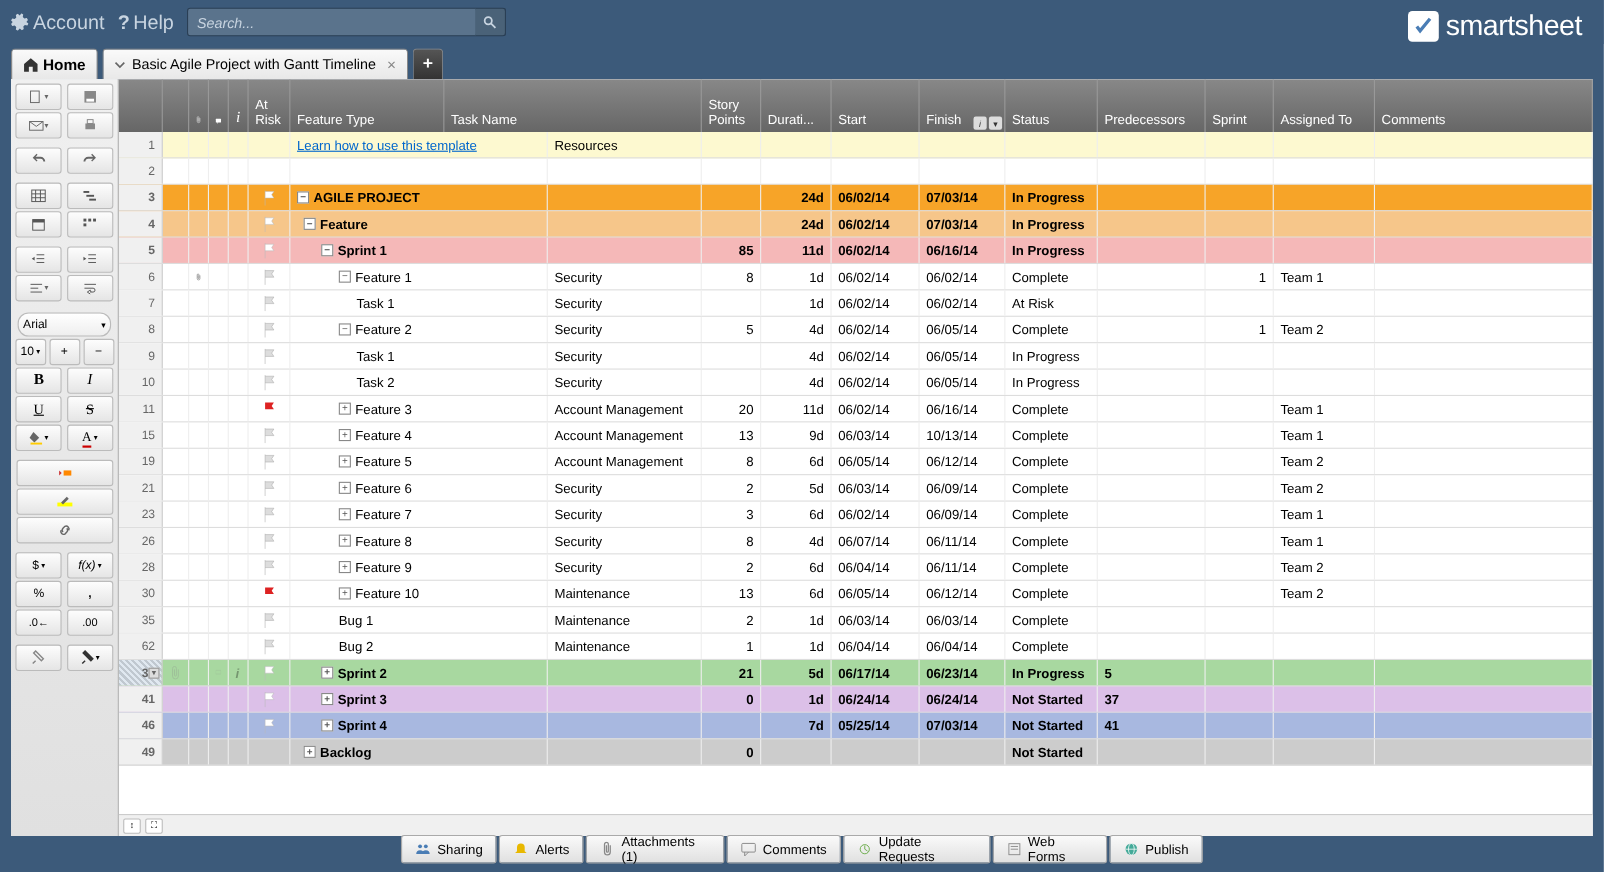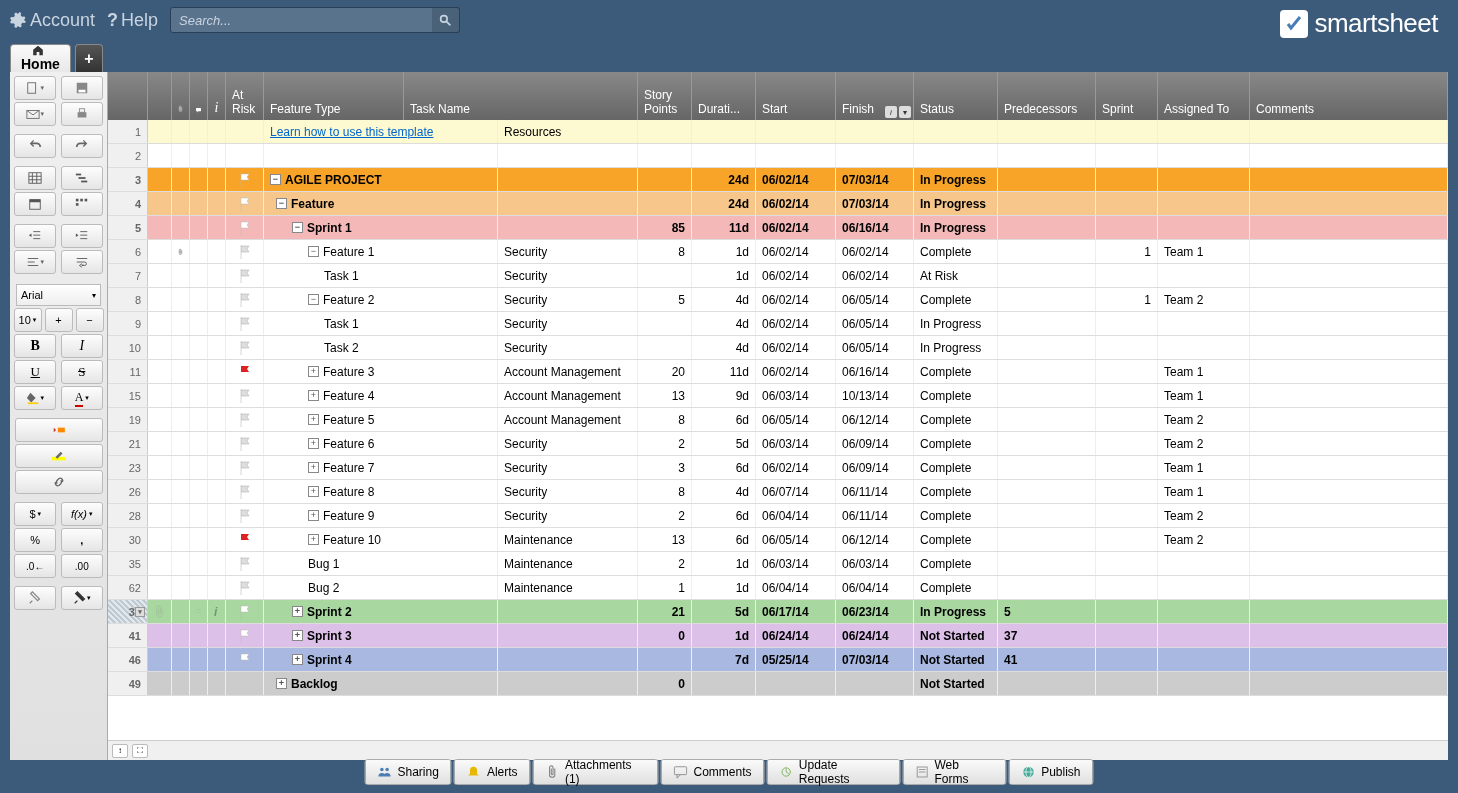--- a/index.html
+++ b/index.html
@@ -12,39 +12,39 @@
 .search-wrap { position: relative; }
 .search-wrap input { width: 290px; height: 26px; background: #5a738c; border: 1px solid #2a3f55; border-radius: 3px; padding: 0 30px 0 8px; color: #fff; font-style: italic; font-size: 13px; }
 .search-wrap input::placeholder { color: #c8d4e0; }
 .search-wrap .search-btn { position: absolute; right: 0; top: 0; width: 28px; height: 26px; background: #4a6278; border: 1px solid #2a3f55; border-left: none; border-radius: 0 3px 3px 0; display: flex; align-items: center; justify-content: center; cursor: pointer; }
 .logo { position: absolute; right: 20px; top: 8px; display: flex; align-items: center; }
 .logo-box { width: 28px; height: 28px; background: #fff; border-radius: 4px; margin-right: 6px; display: flex; align-items: center; justify-content: center; }
 .logo-text { color: #fff; font-size: 26px; font-weight: 300; letter-spacing: -0.5px; }
 
 
 .tabbar { height: 32px; display: flex; align-items: flex-end; padding-left: 10px; }
-.tab { height: 28px; background: linear-gradient(#fafafa, #e8e8e8); border: 1px solid #888; border-bottom: none; border-radius: 4px 4px 0 0; display: flex; align-items: center; padding: 0 10px; margin-right: 4px; font-size: 13px; cursor: pointer; flex-direction: column; }
+.tab { height: 28px; background: linear-gradient(#fafafa, #e8e8e8); border: 1px solid #888; border-bottom: none; border-radius: 4px 4px 0 0; display: flex; align-items: center; padding: 0 10px; margin-right: 4px; font-size: 13px; cursor: pointer; }
 .tab.home { font-weight: bold; font-size: 14px; }
 .tab.home svg { width: 14px; height: 14px; margin-right: 4px; }
 .tab .close { margin-left: 10px; color: #888; font-size: 14px; cursor: pointer; }
 .tab .dd { width: 10px; height: 10px; margin-right: 6px; color: #666; }
 .tab.add { width: 28px; padding: 0; justify-content: center; background: linear-gradient(#555, #333); color: #fff; font-size: 16px; font-weight: bold; }
 
 
 .main { display: flex; height: 688px; background: #fff; margin: 0 10px; }
 
 
 .ltoolbar { width: 98px; background: linear-gradient(#f0f0f0, #e0e0e0); border-right: 1px solid #aaa; padding: 4px 2px; }
 .tbtn-row { display: flex; justify-content: space-around; margin-bottom: 2px; }
 .tbtn { width: 42px; height: 24px; background: linear-gradient(#fdfdfd, #e5e5e5); border: 1px solid #bbb; border-radius: 3px; display: flex; align-items: center; justify-content: center; cursor: pointer; font-size: 11px; }
 .tbtn.small { width: 28px; }
 .tbtn svg { width: 14px; height: 14px; }
 .tdiv { height: 6px; }
 .font-row { display: flex; align-items: center; padding: 2px 4px; }
-.font-sel { flex: 1; height: 22px; background: linear-gradient(#fff, #eee); border: 1px solid #bbb; border-radius: 0; font-size: 11px; padding: 0 4px; display: flex; align-items: center; justify-content: space-between; cursor: pointer; }
+.font-sel { flex: 1; height: 22px; background: linear-gradient(#fff, #eee); border: 1px solid #bbb; border-radius: 10px; font-size: 11px; padding: 0 4px; display: flex; align-items: center; justify-content: space-between; cursor: pointer; }
 
 
 .grid-wrap { flex: 1; display: flex; flex-direction: column; overflow: hidden; }
 .grid-header { display: flex; background: linear-gradient(#888, #666); color: #fff; height: 48px; }
 .gh-rownum { width: 40px; border-right: 1px solid #999; }
 .gh-ind { width: 24px; border-right: 1px solid #999; }
 .gh-cell { border-right: 1px solid #999; padding: 4px 6px; display: flex; align-items: flex-end; font-size: 12px; position: relative; }
 .gh-cell.sort { align-items: flex-start; flex-direction: column; justify-content: flex-end; }
 .gh-filter { position: absolute; bottom: 2px; right: 2px; display: flex; gap: 2px; }
 .gh-filter span { width: 12px; height: 12px; background: #ddd; border-radius: 2px; font-size: 8px; display: flex; align-items: center; justify-content: center; color: #333; }
@@ -138,20 +138,27 @@
   </div>
 </div>
 
 <div class="tabbar">
   <div class="tab home">
     <svg viewBox="0 0 16 16">
         <path d="M8 1L1 7v8h5v-5h4v5h5V7z" fill="#333"></path>
       </svg>
     <span>Home</span>
   </div>
+  <div class="tab">
+    <svg class="dd" viewBox="0 0 10 10">
+        <path d="M1 3l4 4 4-4" fill="none" stroke="currentColor" stroke-width="1.5"></path>
+      </svg>
+    <span>Basic Agile Project with Gantt Timeline</span>
+    <span class="close">×</span>
+  </div>
   <div class="tab add">+</div>
 </div>
 
 <div class="main">
 
   <div class="ltoolbar">
     <div class="tbtn-row">
       <div class="tbtn">
           <svg viewBox="0 0 16 16">
             <rect x="2" y="2" width="9" height="12" fill="none" stroke="#666"></rect>

